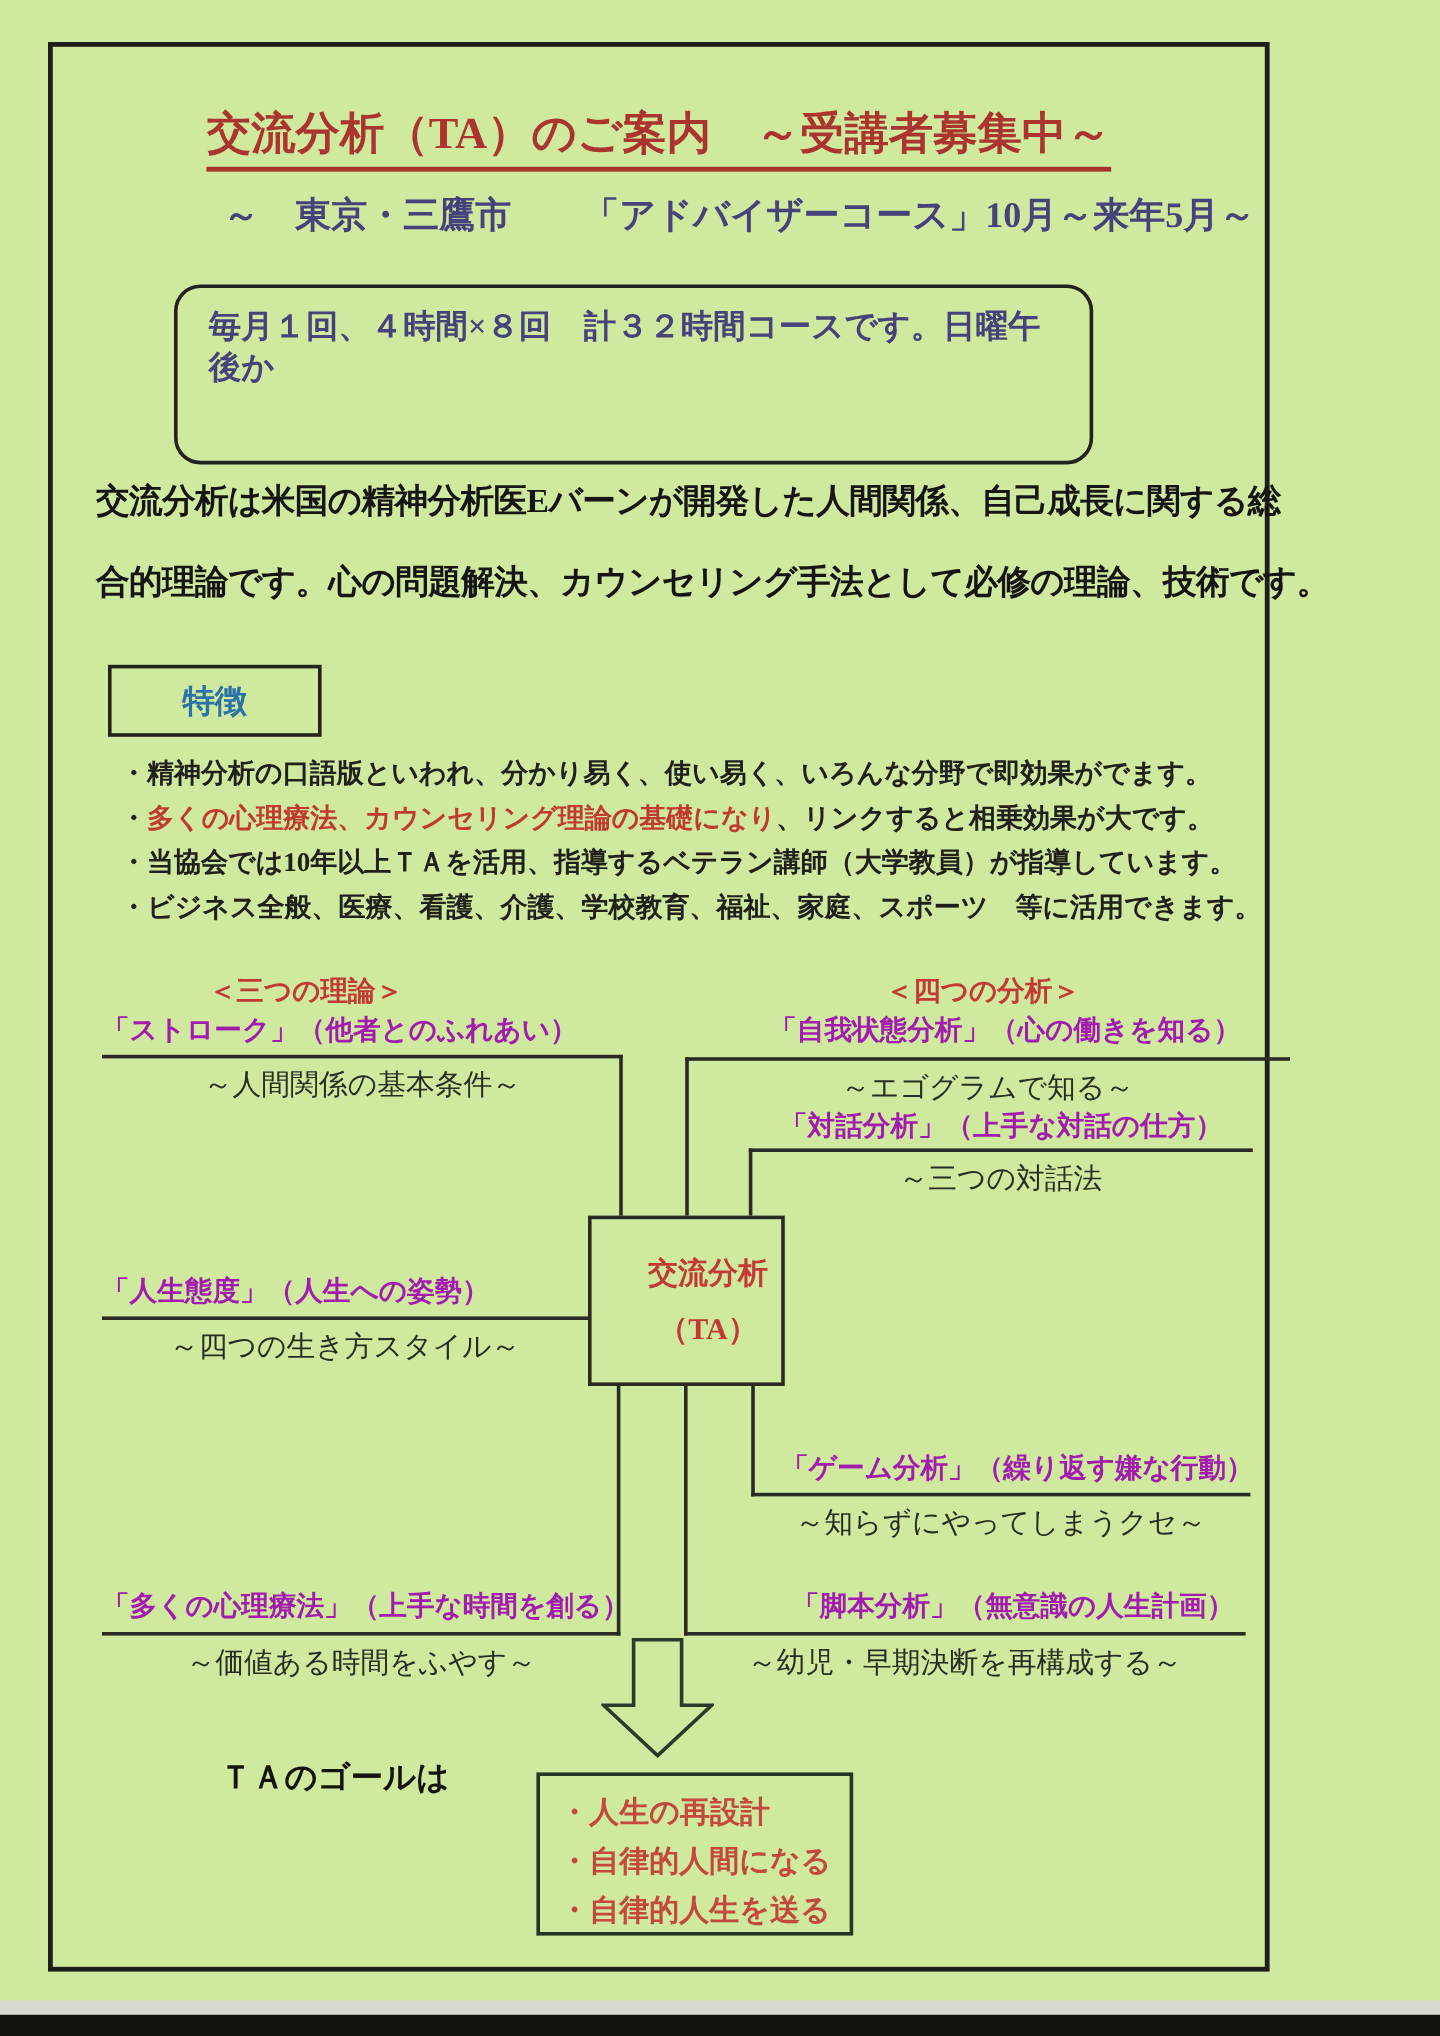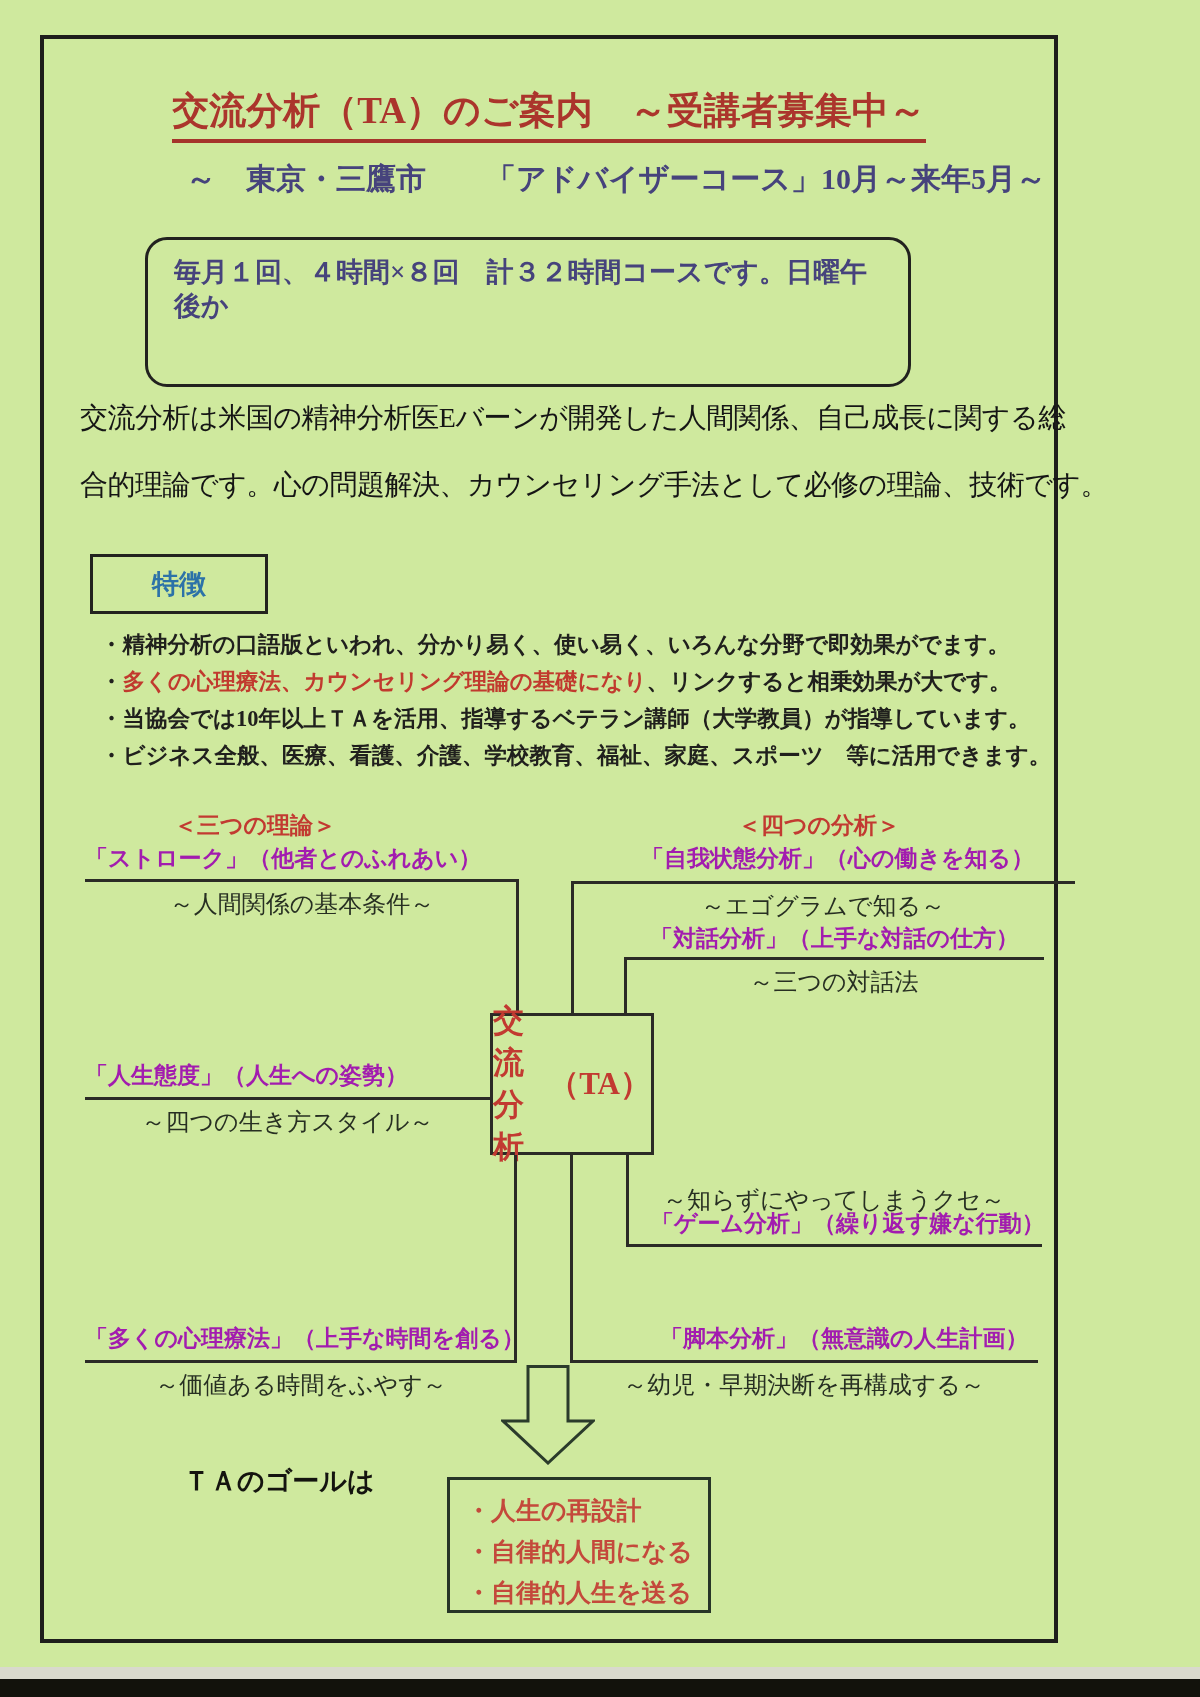--- a/index.html
+++ b/index.html
@@ -23,39 +23,39 @@
     left:40px;top:159px;width:1152px;text-align:center;
     font-size:30px;font-weight:bold;color:#46437c;white-space:nowrap;
   }
   .course-box{
     left:145px;top:237px;width:766px;height:150px;box-sizing:border-box;
     border:3px solid #22221f;border-radius:22px;
     padding:15px 26px 0 26px;
     font-size:27px;font-weight:bold;color:#46437c;line-height:34px;
   }
   .course-box .l2{margin-top:34px;}
-  .intro{font-size:28px;font-weight:normal;color:#151515;white-space:nowrap;letter-spacing:-0.5px;}
+  .intro{font-size:28px;font-weight:bold;color:#151515;white-space:nowrap;letter-spacing:-0.5px;}
   .features-box{
     left:90px;top:554px;width:178px;height:60px;box-sizing:border-box;
     border:3.5px solid #23231f;
     display:flex;align-items:center;justify-content:center;
     font-size:27px;font-weight:bold;color:#2c72a8;
   }
   .bullets{left:100px;top:626px;width:940px;font-size:22.5px;font-weight:bold;line-height:37px;white-space:nowrap;color:#20201d;}
   .red{color:#c13a2e;}
   .dg-header{font-size:23px;font-weight:bold;color:#c23a31;text-align:center;white-space:nowrap;}
   .item-title{font-size:23px;font-weight:bold;color:#a21caf;white-space:nowrap;}
   .item-sub{font-size:24px;font-weight:normal;color:#272f22;white-space:nowrap;text-align:center;}
   .hline{height:0;border-top:3px solid #2b2b26;}
   .vline{width:0;border-left:3px solid #2b2b26;}
   .ta-box{
     left:490px;top:1013px;width:164px;height:142px;box-sizing:border-box;
     border:3px solid #2b2b26;
-    display:flex;flex-direction:row;align-items:center;justify-content:center;gap:14px;
-    font-size:31px;font-weight:bold;color:#c23a31;
+    display:flex;flex-direction:column;align-items:center;justify-content:center;gap:14px;
+    font-size:25px;font-weight:bold;color:#c23a31;padding-left:36px;
   }
   .goal-label{left:183px;top:1463px;font-size:27px;font-weight:bold;color:#14140f;white-space:nowrap;}
   .goal-box{
     left:447px;top:1477px;width:264px;height:136px;box-sizing:border-box;
     border:3px solid #273527;
     padding:10px 0 0 16px;
     font-size:25px;font-weight:bold;color:#c4493b;line-height:41px;white-space:nowrap;
   }
   .scan-light{left:0;top:1667px;width:1200px;height:12px;background:#d9d9cd;}
   .scan-dark{left:0;top:1679px;width:1200px;height:18px;background:#12120c;}
@@ -115,21 +115,21 @@
   <div class="abs item-title" style="left:85px;top:1060px;">「人生態度」（人生への姿勢）</div>
   <div class="abs hline" style="left:85px;top:1097px;width:405px;"></div>
   <div class="abs item-sub" style="left:85px;top:1106px;width:405px;">～四つの生き方スタイル～</div>
 
   <div class="abs vline" style="left:514px;top:1155px;height:208px;"></div>
   <div class="abs vline" style="left:570px;top:1155px;height:208px;"></div>
   <div class="abs vline" style="left:626px;top:1155px;height:92px;"></div>
 
   <div class="abs item-title" style="left:651px;top:1208px;">「ゲーム分析」（繰り返す嫌な行動）</div>
   <div class="abs hline" style="left:626px;top:1244px;width:416px;"></div>
-  <div class="abs item-sub" style="left:626px;top:1184px;width:416px;">～知らずにやってしまうクセ～</div>
+  <div class="abs item-sub" style="left:626px;top:1253px;width:416px;">～知らずにやってしまうクセ～</div>
 
   <div class="abs item-title" style="left:85px;top:1323px;">「多くの心理療法」（上手な時間を創る）</div>
   <div class="abs hline" style="left:85px;top:1360px;width:432px;"></div>
   <div class="abs item-sub" style="left:85px;top:1369px;width:432px;">～価値ある時間をふやす～</div>
 
   <div class="abs item-title" style="left:660px;top:1323px;">「脚本分析」（無意識の人生計画）</div>
   <div class="abs hline" style="left:570px;top:1360px;width:468px;"></div>
   <div class="abs item-sub" style="left:570px;top:1369px;width:468px;">～幼児・早期決断を再構成する～</div>
 
   <svg class="abs" style="left:501px;top:1365px;" width="94" height="100" viewBox="0 0 94 100">

